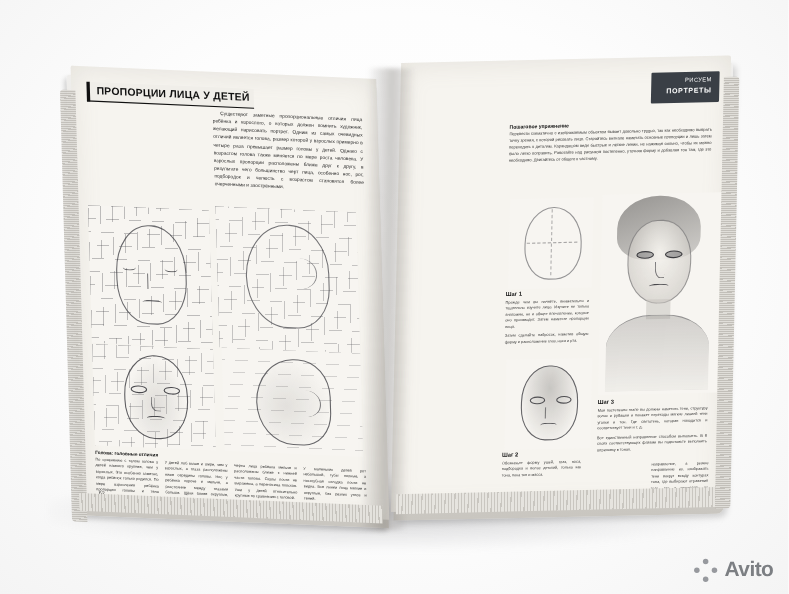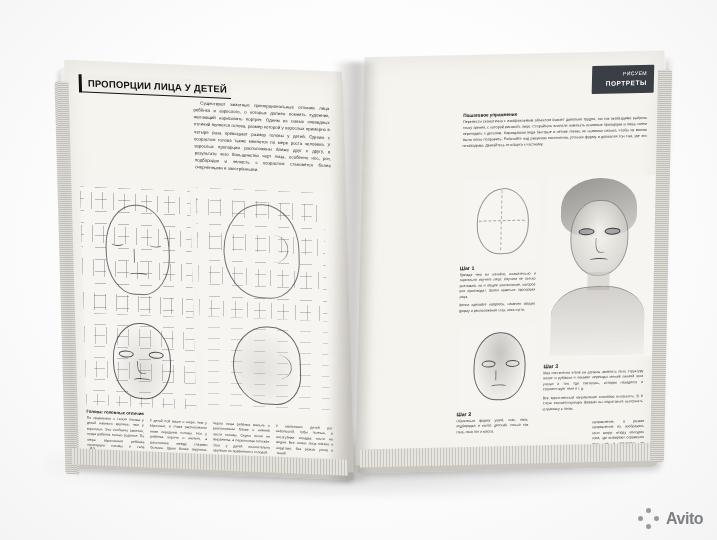--- a/index.html
+++ b/index.html
@@ -241,21 +241,21 @@
     opacity: .88;
   }
   .wm-dots { width: 22px; height: 22px; position: relative; }
   .wm-dots i {
     position: absolute;
     width: 5px; height: 5px;
     border-radius: 50%;
     background: #8a8d92;
   }
   .wm-text {
-    font-size: 16px;
+    font-size: 19px;
     font-weight: bold;
     letter-spacing: -0.5px;
     color: #6c6f74;
   }
 </style>
 </head>
 <body>
 
 <div id="scene">
 

